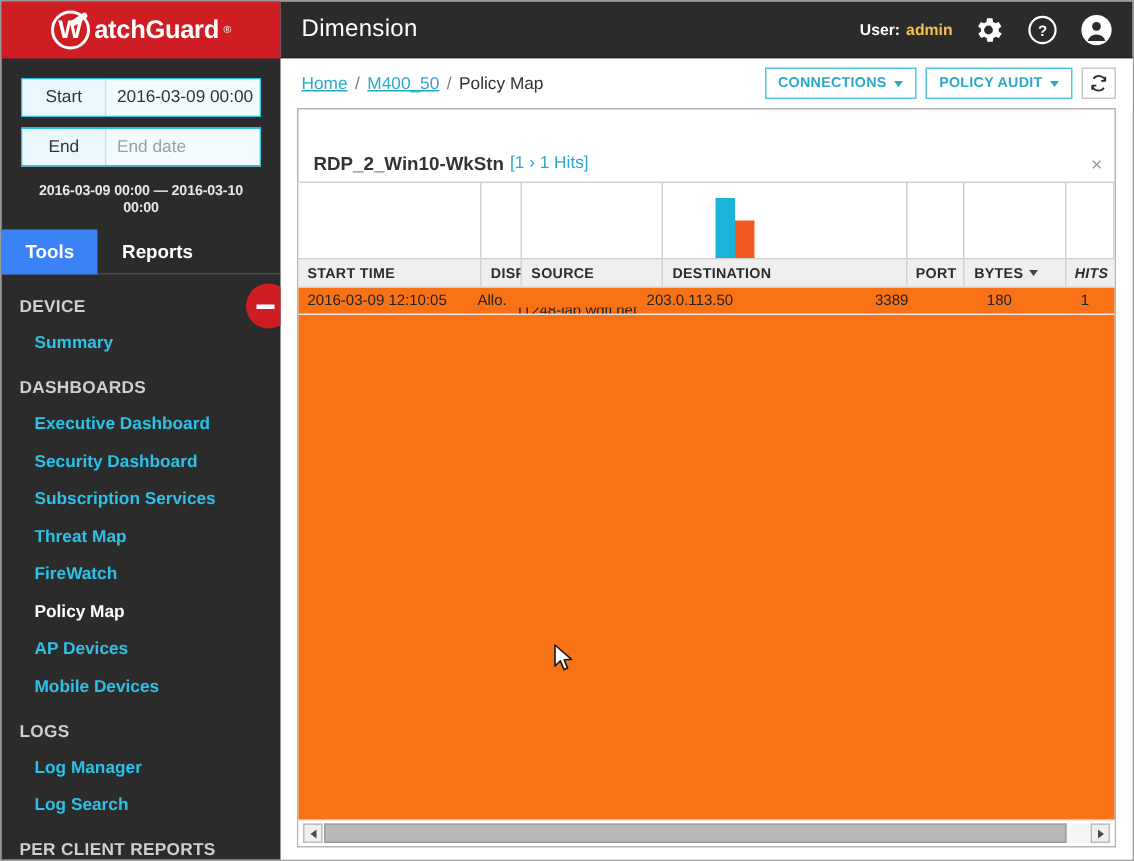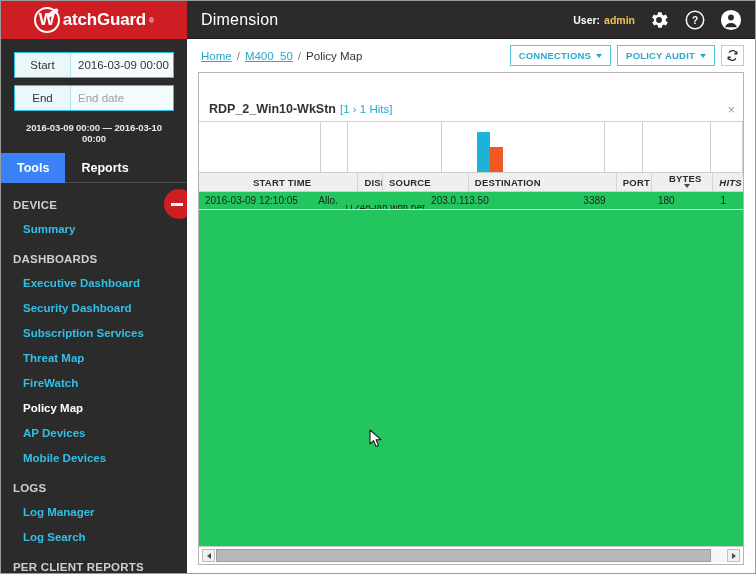--- a/index.html
+++ b/index.html
@@ -333,21 +333,20 @@
     height: 100%;
   }
   .bar { width: 13px; }
 
   .thead {
     height: 19px;
     display: flex;
     background: #efefef;
     border-bottom: 1px solid #cfcfcf;
     flex: 0 0 19px;
-    padding-left: 48px;
   }
   .th {
     font-size: 9.5px;
     font-weight: bold;
     color: #2b2b2b;
     display: flex;
     align-items: center;
     padding-left: 6px;
     border-right: 1px solid #d4d4d4;
     letter-spacing: 0.2px;
@@ -357,21 +356,21 @@
   }
   .th:last-child { border-right: none; }
   .sortcaret {
     width: 0; height: 0;
     border-left: 3.5px solid transparent;
     border-right: 3.5px solid transparent;
     border-top: 4px solid #444;
     margin-left: 4px;
   }
 
-  .tbody { flex: 1; background: #22c55e; min-height: 0; }
+  .tbody { flex: 1; background: #f97316; min-height: 0; }
   .trow {
     height: 18px;
     display: flex;
     border-bottom: 1px solid #e4e4e4;
     cursor: pointer;
   }
   .td {
     font-size: 10px;
     color: #222222;
     display: flex;
@@ -577,21 +576,21 @@
               </div>
               <div class="th" style="width: 17.2962%;">
                 <span>SOURCE</span>
               </div>
               <div class="th" style="width: 29.8211%;">
                 <span>DESTINATION</span>
               </div>
               <div class="th" style="width: 7.15706%;">
                 <span>PORT</span>
               </div>
-              <div class="th" style="width: 12.326%; flex-direction: column;">
+              <div class="th" style="width: 12.326%;">
                 <span>BYTES</span>
                 <span class="sortcaret"></span>
               </div>
               <div class="th" style="width: 5.96421%; font-style: italic;">
                 <span>HITS</span>
               </div>
             </div>
 
           <div class="tbody" id="tbody">
               <div class="trow">

